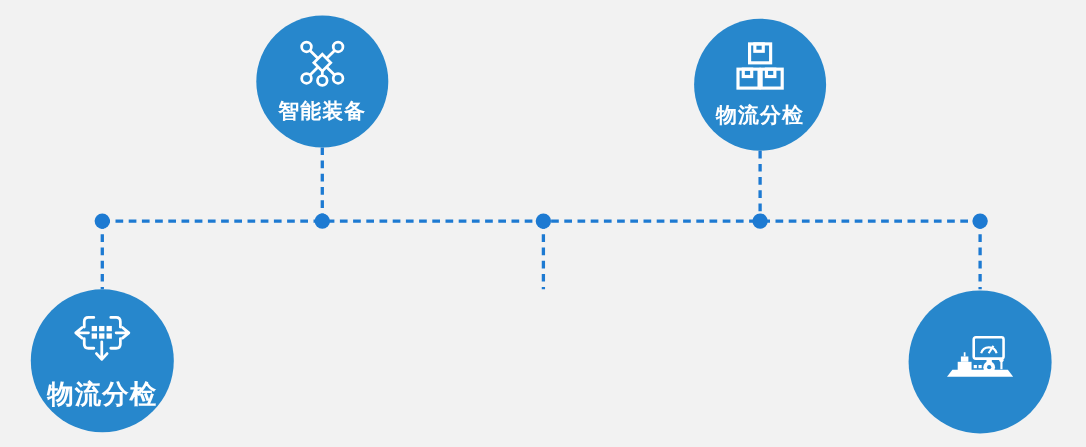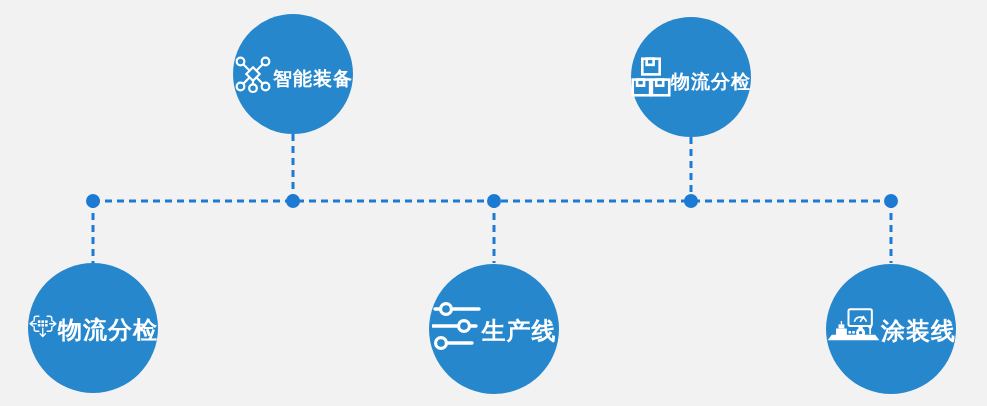--- a/index.html
+++ b/index.html
@@ -8,21 +8,21 @@
     background:var(--bg,#f2f2f2);
     font-family:"Liberation Sans","DejaVu Sans",sans-serif;
   }
   .diagram{position:absolute;inset:0;}
   svg.connectors{position:absolute;left:0;top:0;}
   .dash{stroke:var(--connector-blue,#1d7ad2);stroke-width:3;stroke-dasharray:7 5;fill:none;}
   .dot{fill:var(--connector-blue,#1d7ad2);stroke:none;}
   .node{
     position:absolute;border-radius:50%;
     background:var(--circle-blue,#2787cc);
-    display:flex;flex-direction:row;align-items:center;justify-content:center;
+    display:flex;flex-direction:column;align-items:center;justify-content:center;
     color:#fff;cursor:pointer;
   }
   .node.top{width:120px;height:120px;}
   .node.bottom{width:130px;height:130px;padding-bottom:6px;box-sizing:border-box;}
   .node .label{
     font-weight:bold;font-size:24px;letter-spacing:1px;margin-top:9px;
     color:var(--label-white,#fff);white-space:nowrap;
   }
   .node.top .label{font-size:19px;}
   .ic{stroke:var(--icon-white,#fff);fill:none;}
@@ -100,47 +100,33 @@
         <rect x="26" y="20" width="5" height="5"></rect>
         <rect x="33" y="20" width="5" height="5"></rect>
         <rect x="19" y="27" width="5" height="5"></rect>
         <rect x="26" y="27" width="5" height="5"></rect>
         <rect x="33" y="27" width="5" height="5"></rect>
       </g>
     </svg>
     <div class="label">物流分检</div>
   </div>
 
-  <div class="node bottom" style="left:429px;top:264px">
-    <svg width="50" height="48" viewBox="0 0 50 48">
-      <g class="ic" stroke-width="3.4" stroke-linecap="round">
-        <line x1="3" y1="7" x2="47" y2="7"></line>
-        <line x1="1" y1="24" x2="44" y2="24"></line>
-        <line x1="4" y1="41" x2="40" y2="41"></line>
-      </g>
-      <circle class="icbg" stroke-width="3.2" cx="14" cy="7" r="5.4"></circle>
-      <circle class="icbg" stroke-width="3.2" cx="32" cy="24" r="5.4"></circle>
-      <circle class="icbg" stroke-width="3.2" cx="9" cy="41" r="5.4"></circle>
-    </svg>
-    <div class="label">生产线</div>
-  </div>
 
   <div class="node bottom" style="left:826px;top:264px">
     <svg width="64" height="42" viewBox="0 0 66 42">
       <rect class="ic" stroke-width="2.4" x="27" y="1" width="28" height="20" rx="2"></rect>
       <path class="ic" stroke-width="2" d="M34 16 A7.5 7.5 0 0 1 48.5 16"></path>
       <line class="ic" stroke-width="2" x1="41" y1="16" x2="45.5" y2="9"></line>
       <rect class="icfill" x="39" y="21" width="5" height="4"></rect>
       <circle class="icfill" cx="41.5" cy="29" r="5.5"></circle>
       <circle class="icbg" stroke-width="0" cx="41.5" cy="29" r="2"></circle>
       <rect class="icfill" x="12" y="24" width="13" height="8"></rect>
       <rect class="icfill" x="15" y="19" width="7" height="5"></rect>
       <line class="ic" stroke-width="1.6" x1="18.5" y1="15" x2="18.5" y2="19"></line>
       <rect class="icfill" x="27" y="27" width="3" height="3"></rect>
       <rect class="icfill" x="31.5" y="27" width="3" height="3"></rect>
       <line class="ic" stroke-width="2" x1="53" y1="24" x2="53" y2="31"></line>
       <circle class="icfill" cx="53" cy="22.5" r="2"></circle>
       <path class="icfill" d="M2 38 L7 31.5 H59 L64 38 Z"></path>
     </svg>
-    <div class="label">涂装线</div>
   </div>
 
 </div>
 
 </body></html>

